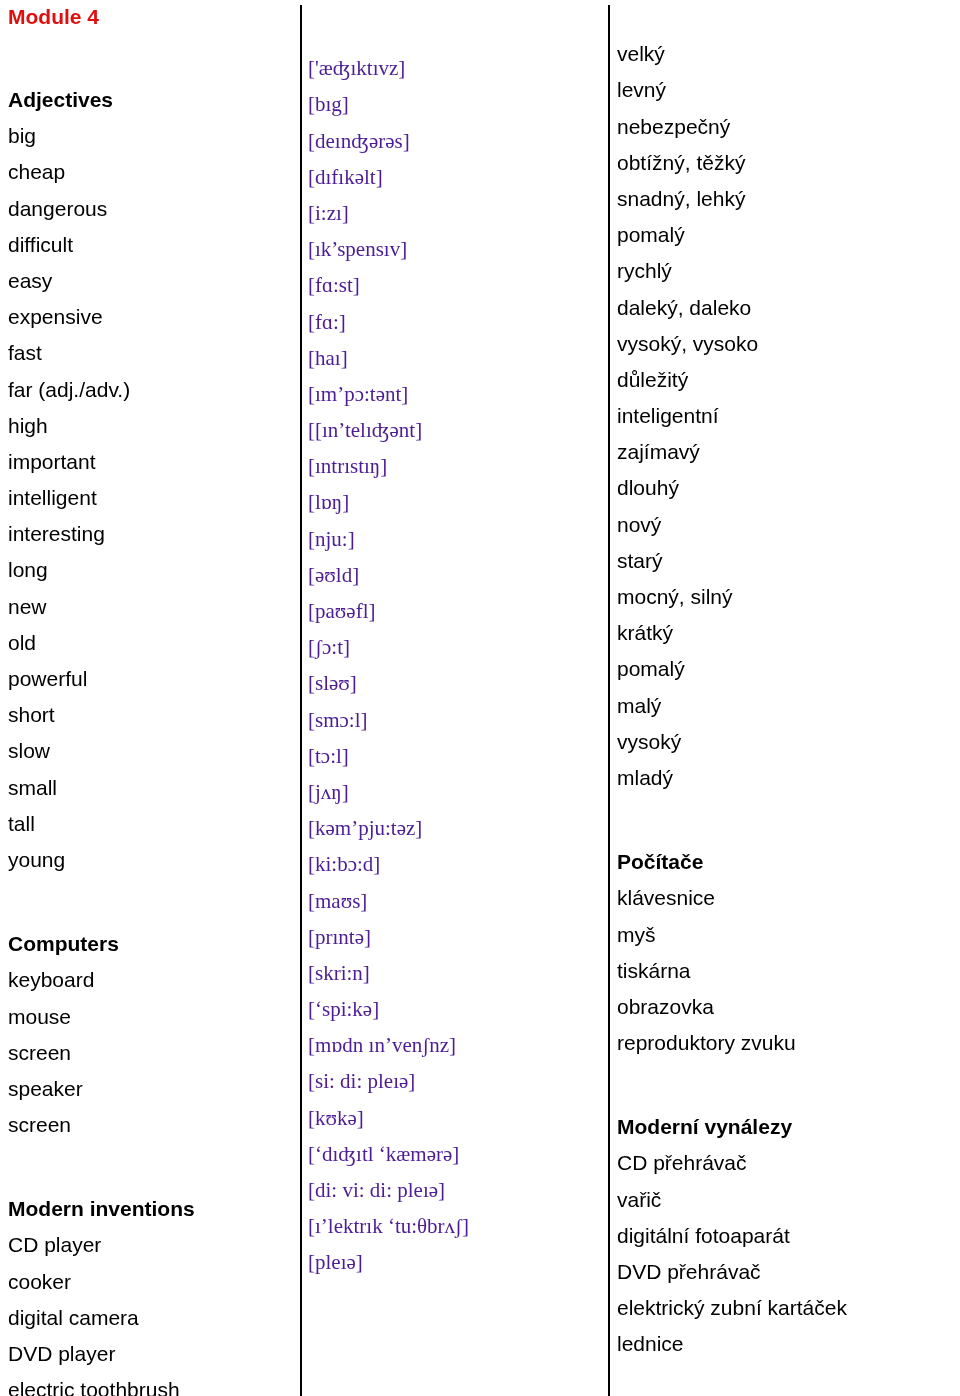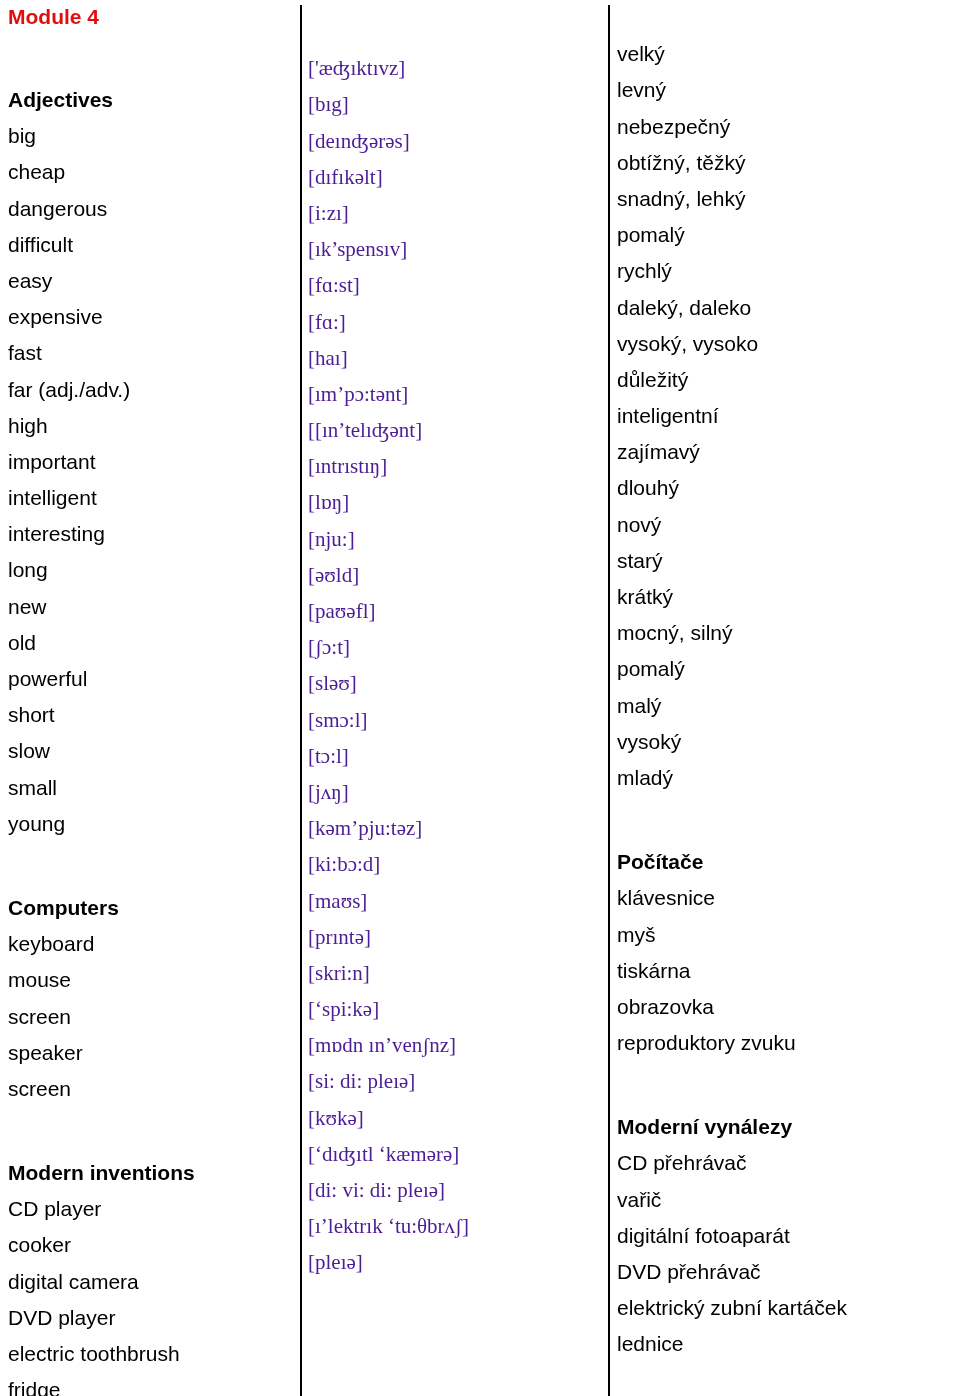--- a/index.html
+++ b/index.html
@@ -105,20 +105,21 @@
       <div class="row">important</div>
       <div class="row">intelligent</div>
       <div class="row">interesting</div>
       <div class="row">long</div>
       <div class="row">new</div>
       <div class="row">old</div>
       <div class="row">powerful</div>
       <div class="row">short</div>
       <div class="row">slow</div>
       <div class="row">small</div>
+      <div class="row">tall</div>
       <div class="row">young</div>
       <div class="row heading">Computers</div>
       <div class="row">keyboard</div>
       <div class="row">mouse</div>
       <div class="row">screen</div>
       <div class="row">speaker</div>
       <div class="row">screen</div>
       <div class="row heading">Modern inventions</div>
       <div class="row">CD player</div>
       <div class="row">cooker</div>
@@ -176,22 +177,22 @@
       <div class="row">pomalý</div>
       <div class="row">rychlý</div>
       <div class="row">daleký, daleko</div>
       <div class="row">vysoký, vysoko</div>
       <div class="row">důležitý</div>
       <div class="row">inteligentní</div>
       <div class="row">zajímavý</div>
       <div class="row">dlouhý</div>
       <div class="row">nový</div>
       <div class="row">starý</div>
+      <div class="row">mocný, silný</div>
       <div class="row">krátký</div>
-      <div class="row">mocný, silný</div>
       <div class="row">pomalý</div>
       <div class="row">malý</div>
       <div class="row">vysoký</div>
       <div class="row">mladý</div>
       <div class="row heading">Počítače</div>
       <div class="row">klávesnice</div>
       <div class="row">myš</div>
       <div class="row">tiskárna</div>
       <div class="row">obrazovka</div>
       <div class="row">reproduktory zvuku</div>

